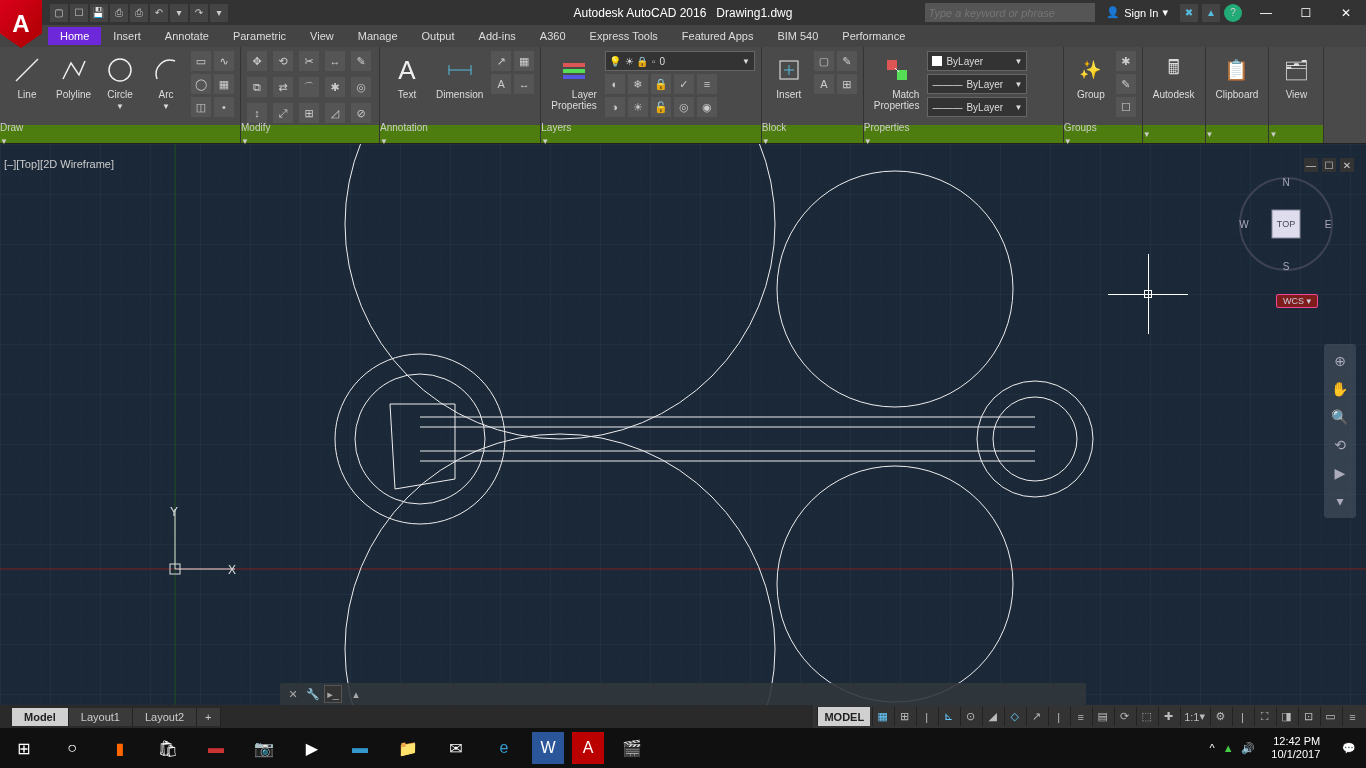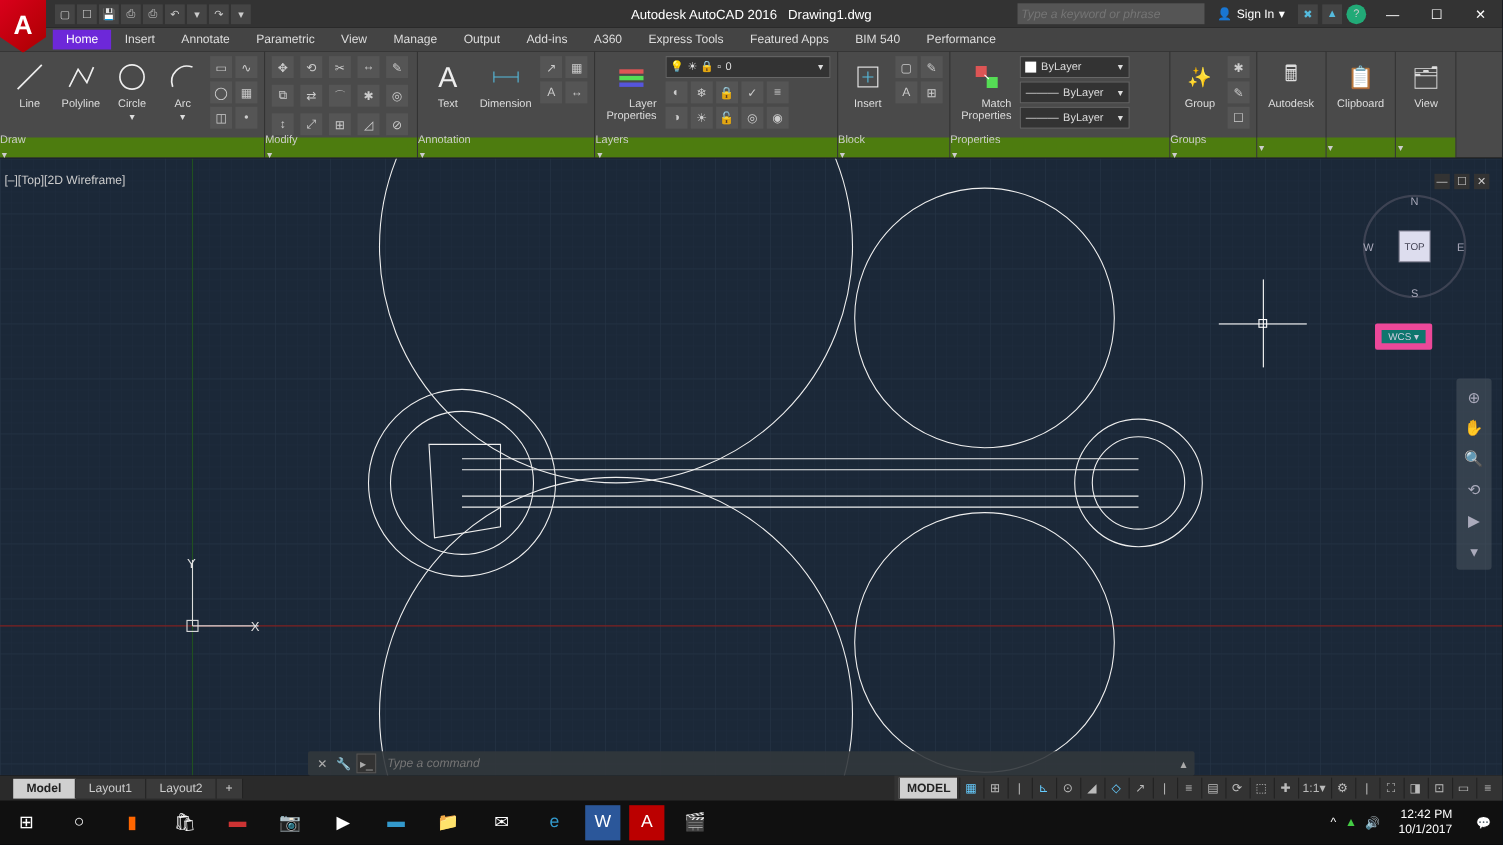--- a/index.html
+++ b/index.html
@@ -35,21 +35,21 @@
 .smallgrid.c3 { grid-template-columns:repeat(3,20px);}
 .smallbtn { width:20px; height:20px; background:#555; display:flex; align-items:center; justify-content:center; font-size:11px; color:#ccc; cursor:pointer;}
 .dropdown { height:20px; background:#333; border:1px solid #666; display:flex; align-items:center; padding:0 4px; color:#ddd; font-size:10px; gap:4px; cursor:pointer; min-width:100px;}
 .dropdown .arrow{margin-left:auto; font-size:8px;}
 
 
 .canvas-wrap { position:absolute; top:144px; left:0; right:0; bottom:63px; background:#1b2838; overflow:hidden;}
 .canvas-wrap svg { position:absolute; inset:0; width:100%; height:100%;}
 .view-label { position:absolute; top:14px; left:4px; color:#ccc; font-size:11px; z-index:5;}
 .viewcube { position:absolute; top:30px; right:30px; width:100px; height:100px; z-index:5;}
-.wcs-badge { position:absolute; top:150px; right:64px; background:#0f766e; border:6px solid #ec4899; padding:1px 6px; font-size:9px; color:#ccd; border-radius:2px;}
+.wcs-badge { position:absolute; top:150px; right:48px; background:#7f1d1d; border:1px solid #ec4899; padding:1px 6px; font-size:9px; color:#ccd; border-radius:2px;}
 .nav-bar { position:absolute; right:10px; top:200px; width:32px; background:rgba(80,90,100,.5); border-radius:3px; display:flex; flex-direction:column; gap:2px; padding:4px 2px;}
 .nav-bar div{height:26px; display:flex; align-items:center; justify-content:center; color:#aab; font-size:14px; cursor:pointer;}
 .vp-ctrls { position:absolute; top:14px; right:12px; display:flex; gap:4px; z-index:5;}
 .vp-ctrls span{width:14px; height:14px; background:#333; color:#ccc; font-size:10px; display:flex; align-items:center; justify-content:center; cursor:pointer;}
 .crosshair { position:absolute; z-index:4; pointer-events:none;}
 .crosshair .h,.crosshair .v{position:absolute; background:#fff;}
 .crosshair .h{height:1px; width:80px; top:0; left:-40px;}
 .crosshair .v{width:1px; height:80px; left:0; top:-40px;}
 .crosshair .box{position:absolute; width:8px; height:8px; border:1px solid #fff; top:-4px; left:-4px;}
 
@@ -464,21 +464,20 @@
     <div>▾</div>
   </div>
 </div>
 
 <div class="cmd-wrap">
   <div class="left-icons">
     <span>✕</span>
     <span>🔧</span>
     <span style="background:#333;border:1px solid #555;">▸_</span>
   </div>
-  <input class="cmd-input" placeholder="Type a command" style="">
   <div class="cmd-arrow">▴</div>
 </div>
 
 <div class="model-tabs">
   <div class="mtab active">Model</div>
   <div class="mtab">Layout1</div>
   <div class="mtab">Layout2</div>
   <div class="mtab add">+</div>
 </div>
 <div class="status-right">

